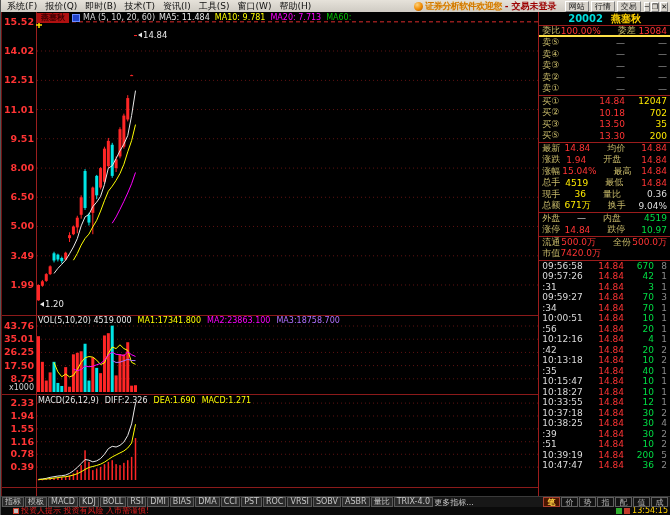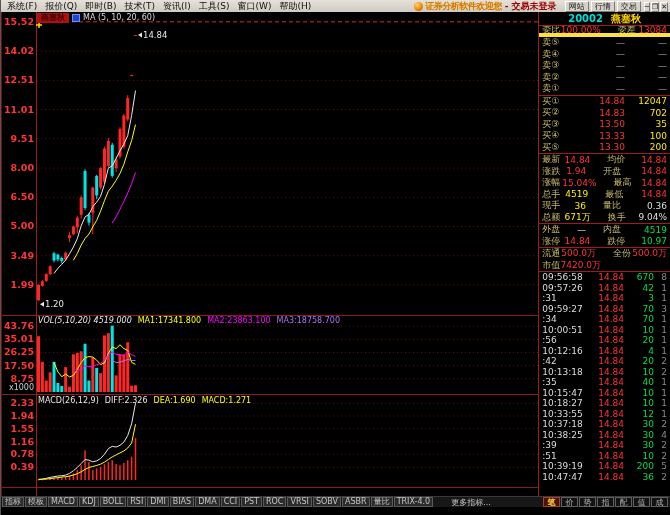--- a/index.html
+++ b/index.html
@@ -40,38 +40,38 @@
   .date{position:absolute;top:0;color:#e03030}
   .d1{left:48px}.d2{left:99px}
   
   .right-panel{width:132px;background:#000;border-left:1px solid #9b1c1c;display:flex;flex-direction:column;
                font-size:9px;overflow:hidden;white-space:nowrap}
   .qp-header{height:14px;display:flex;justify-content:center;align-items:center;gap:8px;
              border-bottom:1px solid #9b1c1c}
   .qp-code{color:#00dcdc;font-size:10px;font-weight:bold}
   .qp-name{color:#ffd200;font-size:10px;font-weight:bold}
   .qp-row{height:11.5px;display:flex;align-items:center;padding:0 3px;overflow:hidden}
-  .qp-row.weibi{border-bottom:4px solid #fde047;height:11px}
+  .qp-row.weibi{border-bottom:2px solid #fde047;height:11px}
   .block{border-bottom:1px solid #9b1c1c}
   .lbl{color:#c9bb6a}
   .val-r{color:#ff3434}.val-g{color:#00dd44}.val-y{color:#ffea00}.val-w{color:#dddddd}
   .val-gray{color:#9a9a9a}.val-n{color:#8a8a8a}
   .l1{width:24px}.l2{width:24px;margin-left:17px}
   .v1{flex:1;text-align:right}.v2{width:40px;text-align:right}
   .lv-l{width:24px}.lv-p{flex:1;text-align:right}.lv-v{width:42px;text-align:right}
   .ticks{flex:1;display:flex;flex-direction:column}
   .tick-row{height:10.5px;display:flex;align-items:center;padding:0 3px}
   .tk-t{width:42px;color:#dcdcdc}.tk-p{flex:1;text-align:right}.tk-v{width:30px;text-align:right}
   .tk-n{width:13px;text-align:right}
   
   .bar-ind{height:11px;background:#171717;border-top:1px solid #3a3a3a;display:flex;align-items:center;
            font-size:8px;white-space:nowrap;overflow:hidden}
   .ind-btn{color:#c4c4c4;background:#2b2b2b;border:1px solid #5a5a5a;line-height:8px;height:10px;
            display:inline-flex;align-items:center;padding:0 2px;margin-left:1px}
-  .more{color:#c4c4c4;margin-left:18px}
+  .more{color:#c4c4c4;margin-left:1px}
   .mini-tabs{margin-left:auto;display:flex;padding-right:2px}
   .mini-tab{width:17px;text-align:center;color:#b0b0b0;border:1px solid #5f5f5f;background:#121212;
             font-size:8px;line-height:8px;height:10px;margin-left:1px;padding-top:1px}
   .mini-tab.active{color:#ffcf3f;background:#4a1500;border-color:#a84030;font-weight:bold}
   .bar-status{height:8px;background:#0a0a0a;display:flex;align-items:center;font-size:8px;
               line-height:8px;overflow:hidden}
   .notice-icon{width:6px;height:6px;background:#c0c0c0;border:1px solid #d43c2a;margin:0 2px 0 12px}
   .notice{color:#e02020}
   .status-right{margin-left:auto;display:flex;align-items:center;gap:2px;padding-right:2px}
   .net-icon{width:6px;height:6px;display:inline-block}
@@ -93,20 +93,21 @@
       <span id="winBtns"><span class="win-btn">─</span><span class="win-btn">❐</span><span class="win-btn">✕</span></span>
     </div>
   </div>
 
   <div class="content">
     <div class="chart-col">
       <div class="k-header">
         <span class="k-tab">燕塞秋</span>
         <span class="k-icon"></span>
         <span class="k-ma-title">MA (5, 10, 20, 60)</span>
+        <span id="maLabels"><span class="k-ma" style="color: rgb(232, 232, 232);">MA5: 11.484</span><span class="k-ma" style="color: rgb(255, 255, 0);">MA10: 9.781</span><span class="k-ma" style="color: rgb(255, 0, 255);">MA20: 7.713</span><span class="k-ma" style="color: rgb(0, 192, 0);">MA60:</span></span>
       </div>
       <svg id="chart-svg" width="538" height="484">
           <line x1="36" y1="9.836000000000013" x2="537" y2="9.836000000000013" stroke="#d92b2b" stroke-dasharray="4,3"></line>
           <text x="33" y="12.836000000000013" fill="#ff3434" font-size="9.5" text-anchor="end" font-weight="bold">15.52</text>
           <line x1="36" y1="39.011000000000024" x2="537" y2="39.011000000000024" stroke="#5f1212" stroke-dasharray="1,3"></line>
           <text x="33" y="42.011000000000024" fill="#ff3434" font-size="9.5" text-anchor="end" font-weight="bold">14.02</text>
           <line x1="36" y1="68.38050000000001" x2="537" y2="68.38050000000001" stroke="#5f1212" stroke-dasharray="1,3"></line>
           <text x="33" y="71.38050000000001" fill="#ff3434" font-size="9.5" text-anchor="end" font-weight="bold">12.51</text>
           <line x1="36" y1="97.5555" x2="537" y2="97.5555" stroke="#5f1212" stroke-dasharray="1,3"></line>
           <text x="33" y="100.5555" fill="#ff3434" font-size="9.5" text-anchor="end" font-weight="bold">11.01</text>
@@ -262,21 +263,21 @@
           <polyline points="111.22,348.54312 115.1,350.50352 118.98,350.12652 122.86,348.81456000000003 126.74,347.30656 130.62,348.49788 134.5,348.61098" fill="none" stroke="#b070ff" stroke-width="1"></polyline>
           <polyline points="37.5,467.34 41.38,467.01 45.26,466.35 49.14,465.36 53.019999999999996,464.7 56.9,464.04 60.78,463.71 64.66,463.05 68.53999999999999,461.4 72.42,458.76 76.3,455.46 80.18,451.5 84.06,447.54 87.94,448.2 91.82,449.85 95.69999999999999,448.86 99.58,446.55 103.46,442.26 107.34,436.65 111.22,434.34 115.1,435 118.98,433.35 122.86,430.05 126.74,423.45 130.62,411.9 134.5,391.11" fill="none" stroke="#e8e8e8" stroke-width="1"></polyline>
           <polyline points="37.5,467.67 41.38,467.34 45.26,467.01 49.14,466.68 53.019999999999996,466.02 56.9,465.69 60.78,465.03 64.66,464.7 68.53999999999999,464.04 72.42,463.05 76.3,461.73 80.18,459.75 84.06,457.44 87.94,455.46 91.82,454.47 95.69999999999999,453.48 99.58,452.16 103.46,450.18 107.34,447.54 111.22,444.9 115.1,442.92 118.98,440.94 122.86,438.96 126.74,435.99 130.62,431.04 134.5,412.23" fill="none" stroke="#ffff00" stroke-width="1"></polyline>
           <polygon points="137,23.062000000000012 141,20.562000000000012 141,25.562000000000012" fill="#e8e8e8"></polygon>
           <text x="142" y="26.062000000000012" fill="#e8e8e8" font-size="8.5" text-anchor="start">14.84</text>
           <polygon points="39,292.36 43,289.86 43,294.86" fill="#e8e8e8"></polygon>
           <text x="44" y="295.36" fill="#e8e8e8" font-size="8.5" text-anchor="start">1.20</text>
           <line x1="35" y1="13" x2="41" y2="13" stroke="#ffe000" stroke-width="1.5"></line>
           <line x1="38" y1="10" x2="38" y2="16" stroke="#ffe000" stroke-width="1.5"></line>
         </svg>
-      <div class="vol-header" id="volHeader"><span class="hdr-span" style="color: rgb(232, 232, 232); font-style: italic;">VOL(5,10,20) 4519.000</span><span class="hdr-span" style="color: rgb(255, 255, 0);">MA1:17341.800</span><span class="hdr-span" style="color: rgb(255, 0, 255); text-align: right;">MA2:23863.100</span><span class="hdr-span" style="color: rgb(176, 112, 255);">MA3:18758.700</span></div>
+      <div class="vol-header" id="volHeader"><span class="hdr-span" style="color: rgb(232, 232, 232);">VOL(5,10,20) 4519.000</span><span class="hdr-span" style="color: rgb(255, 255, 0);">MA1:17341.800</span><span class="hdr-span" style="color: rgb(255, 0, 255); text-align: right;">MA2:23863.100</span><span class="hdr-span" style="color: rgb(176, 112, 255);">MA3:18758.700</span></div>
       <div class="macd-header" id="macdHeader"><span class="hdr-span" style="color: rgb(232, 232, 232);">MACD(26,12,9)</span><span class="hdr-span" style="color: rgb(232, 232, 232);">DIFF:2.326</span><span class="hdr-span" style="color: rgb(255, 255, 0);">DEA:1.690</span><span class="hdr-span" style="color: rgb(255, 255, 0);">MACD:1.271</span></div>
     </div>
 
     <div class="right-panel">
       <div class="qp-header">
         <span class="qp-code">20002</span>
         <span class="qp-name">燕塞秋</span>
       </div>
       <div class="qp-row weibi">
         <span class="lbl l1">委比</span>
@@ -312,32 +313,27 @@
           </div>
         </div>
       <div id="buyLevels" class="block">
           <div class="qp-row">
             <span class="lbl lv-l">买①</span>
             <span class="val-r lv-p">14.84</span>
             <span class="val-y lv-v">12047</span>
           </div>
           <div class="qp-row">
             <span class="lbl lv-l">买②</span>
-            <span class="val-r lv-p">14.83</span>
+            <span class="val-r lv-p">10.18</span>
             <span class="val-y lv-v">702</span>
           </div>
           <div class="qp-row">
             <span class="lbl lv-l">买③</span>
             <span class="val-r lv-p">13.50</span>
             <span class="val-y lv-v">35</span>
-          </div>
-          <div class="qp-row">
-            <span class="lbl lv-l">买④</span>
-            <span class="val-r lv-p">13.33</span>
-            <span class="val-y lv-v">100</span>
           </div>
           <div class="qp-row">
             <span class="lbl lv-l">买⑤</span>
             <span class="val-r lv-p">13.30</span>
             <span class="val-y lv-v">200</span>
           </div>
         </div>
       <div id="statsGroups">
           <div class="block">
             <div class="qp-row">
@@ -539,13 +535,22 @@
         <span class="mini-tab active">笔</span>
         <span class="mini-tab">价</span>
         <span class="mini-tab">势</span>
         <span class="mini-tab">指</span>
         <span class="mini-tab">配</span>
         <span class="mini-tab">值</span>
         <span class="mini-tab">成</span>
       </span>
   </div>
 
+  <div class="bar-status">
+    <span class="notice-icon"></span>
+    <span class="notice">投资人提示 投资有风险 入市需谨慎!</span>
+    <span class="status-right">
+      <span class="net-icon g"></span>
+      <span class="net-icon r"></span>
+      <span class="time">13:54:15</span>
+    </span>
+  </div>
 </div>
 
 </body></html>

